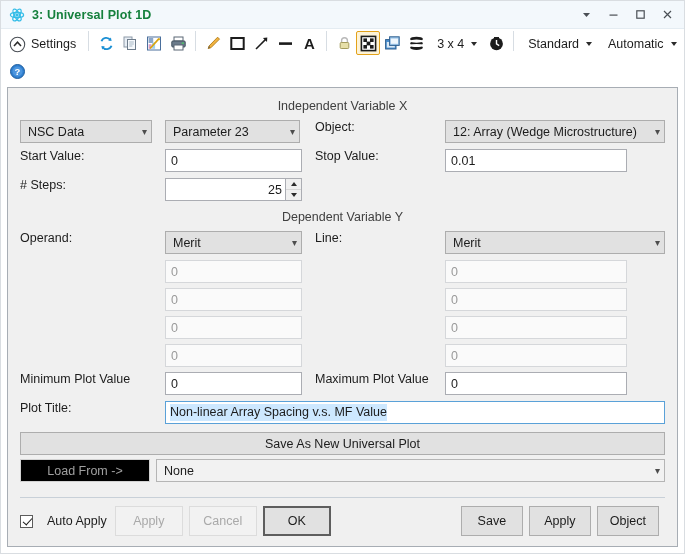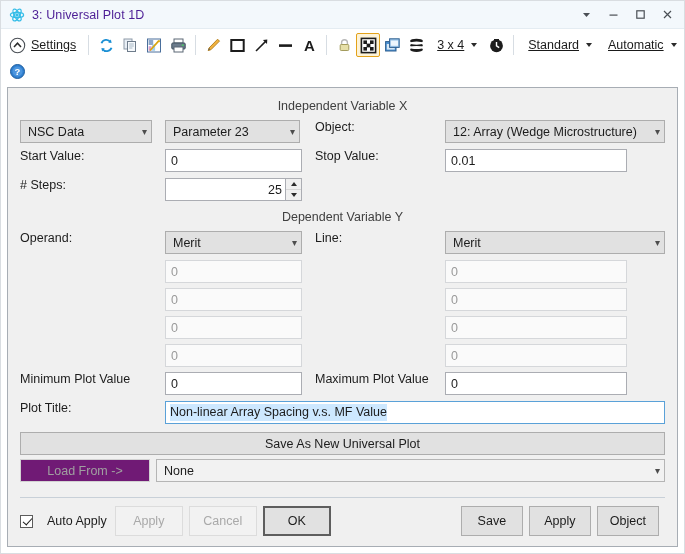--- a/index.html
+++ b/index.html
@@ -38,47 +38,46 @@
     padding: 0 4px 0 8px;
   }
   .title-icon {
     width: 16px; height: 16px;
     margin-right: 7px;
     flex: 0 0 auto;
     display: block;
   }
   .title-text {
     font-size: 12.5px;
-    color: #4c1d95;
+    color: #15803d;
     letter-spacing: .1px;
     white-space: nowrap;
+    font-weight: bold;
   }
   .title-spacer { flex: 1 1 auto; }
   .win-btns { display: flex; align-items: center; gap: 1px; }
   .win-btn {
     width: 26px; height: 22px;
     display: flex; align-items: center; justify-content: center;
     color: #4a4f55;
   }
 
   
   .toolbar {
     background: #ffffff;
     border-bottom: 1px solid #ffffff;
     padding: 2px 0 1px 4px;
     display: flex;
     flex-wrap: wrap;
     align-items: center;
   }
   .tb-row {
     display: flex;
-    align-items: center;
     height: 28px;
     width: 100%;
-    text-decoration: underline;
   }
   .tb-row.second { height: 24px; }
   .tbi {
     height: 24px;
     min-width: 24px;
     display: flex;
     align-items: center;
     justify-content: center;
     padding: 0 2px;
     box-sizing: border-box;
@@ -276,21 +275,21 @@
     margin-bottom: 4px;
     margin-top: 2px;
   }
 
   .loadrow { display: flex; align-items: center; margin-bottom: 6px; height: 23px; }
   .btn-small {
     width: 130px;
     flex: 0 0 130px;
     height: 23px;
     box-sizing: border-box;
-    background: #701a75;
+    background: #000000;
     border: 1px solid #d2d2d2;
     color: #a0a0a0;
     display: flex;
     align-items: center;
     justify-content: center;
     font-size: 12.5px;
   }
   .loadrow .combo { flex: 1 1 auto; margin-left: 6px; background: #f2f2f2; border-color: #b5b5b5; }
 
   

